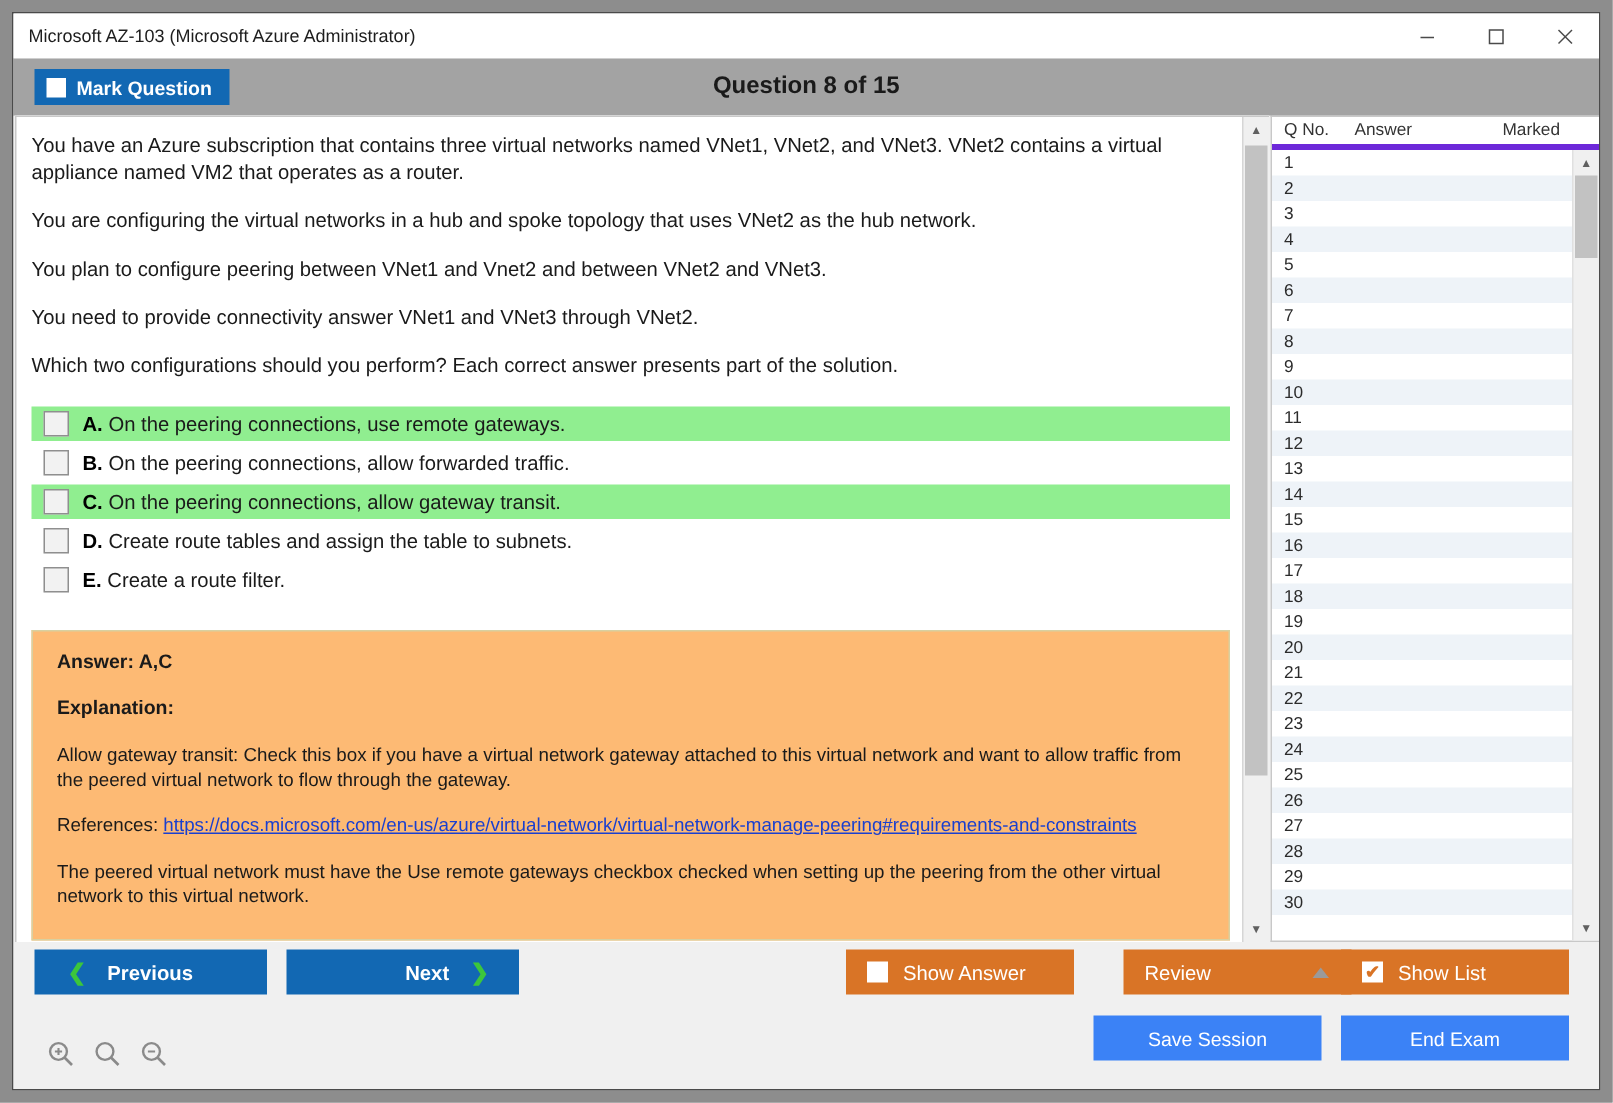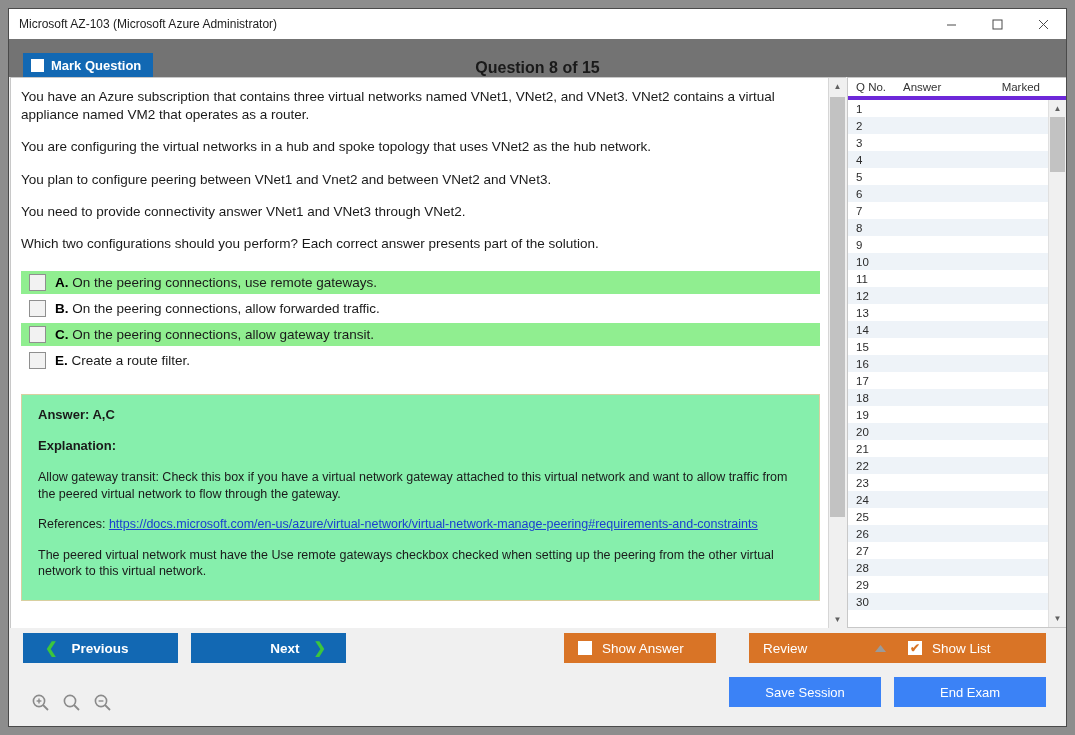--- a/index.html
+++ b/index.html
@@ -29,22 +29,22 @@
     padding-left: 10px; white-space: nowrap;
   }
   .win-controls { margin-left: auto; display: flex; height: 30px; }
   .win-btn {
     width: 46px; height: 30px;
     display: flex; align-items: center; justify-content: center;
   }
   .win-btn svg { display: block; }
   
   .headerbar {
-    flex: 0 0 38px; background: #737373;
-    display: flex; align-items: flex-end;
+    flex: 0 0 38px; background: #a3a3a3;
+    display: flex; align-items: center;
     position: relative;
   }
   .mark-question {
     margin-left: 14px;
     background: #1268b3; color: #fff;
     font-size: 13px; font-weight: bold;
     height: 24px; padding: 0 12px 0 8px;
     display: flex; align-items: center; gap: 7px;
     border: none; cursor: pointer;
   }
@@ -94,21 +94,21 @@
   }
   .option-row.correct { background: #90ee90; }
   .opt-cb {
     width: 17px; height: 17px; flex: 0 0 17px;
     background: #f2f2f2; border: 1px solid #8f8f8f;
   }
   .opt-text { font-size: 13.5px; color: #1a1a1a; }
   .opt-text b { color: #000; }
   .answer-box {
     margin-top: 22px;
-    background: #86efac;
+    background: #fdba74;
     border: 1px solid #d8d0a0;
     padding: 12px 14px 6px 16px;
   }
   .answer-box .ttl {
     font-size: 13px; font-weight: bold;
     color: #1a1a1a; margin: 0 0 16px 0;
   }
   .answer-box p {
     margin: 0 0 14px 0;
     font-size: 12.5px; line-height: 1.32; color: #1a1a1a;
@@ -246,20 +246,24 @@
             <span class="opt-cb"></span>
             <span class="opt-text"><b>A.</b> <span>On the peering connections, use remote gateways.</span></span>
           </div>
           <div class="option-row">
             <span class="opt-cb"></span>
             <span class="opt-text"><b>B.</b> <span>On the peering connections, allow forwarded traffic.</span></span>
           </div>
           <div class="option-row correct">
             <span class="opt-cb"></span>
             <span class="opt-text"><b>C.</b> <span>On the peering connections, allow gateway transit.</span></span>
+          </div>
+          <div class="option-row">
+            <span class="opt-cb"></span>
+            <span class="opt-text"><b>D.</b> <span>Create route tables and assign the table to subnets.</span></span>
           </div>
           <div class="option-row">
             <span class="opt-cb"></span>
             <span class="opt-text"><b>E.</b> <span>Create a route filter.</span></span>
           </div>
         </div>
 
         <div class="answer-box">
           <div class="ttl">Answer: A,C</div>
           <div class="ttl">Explanation:</div>

